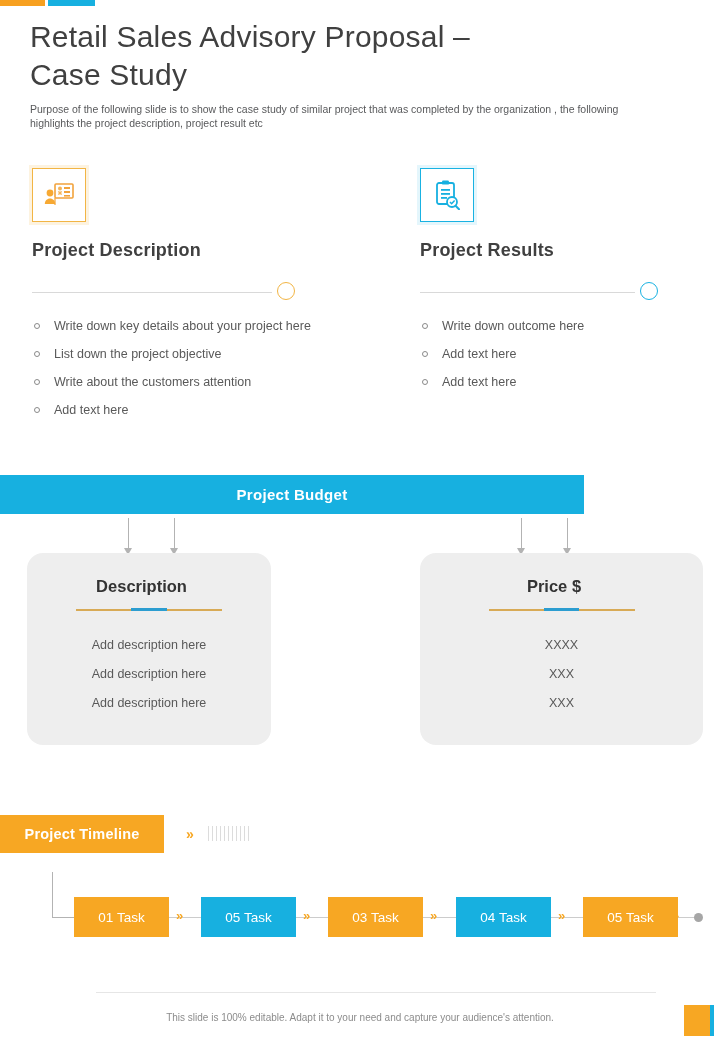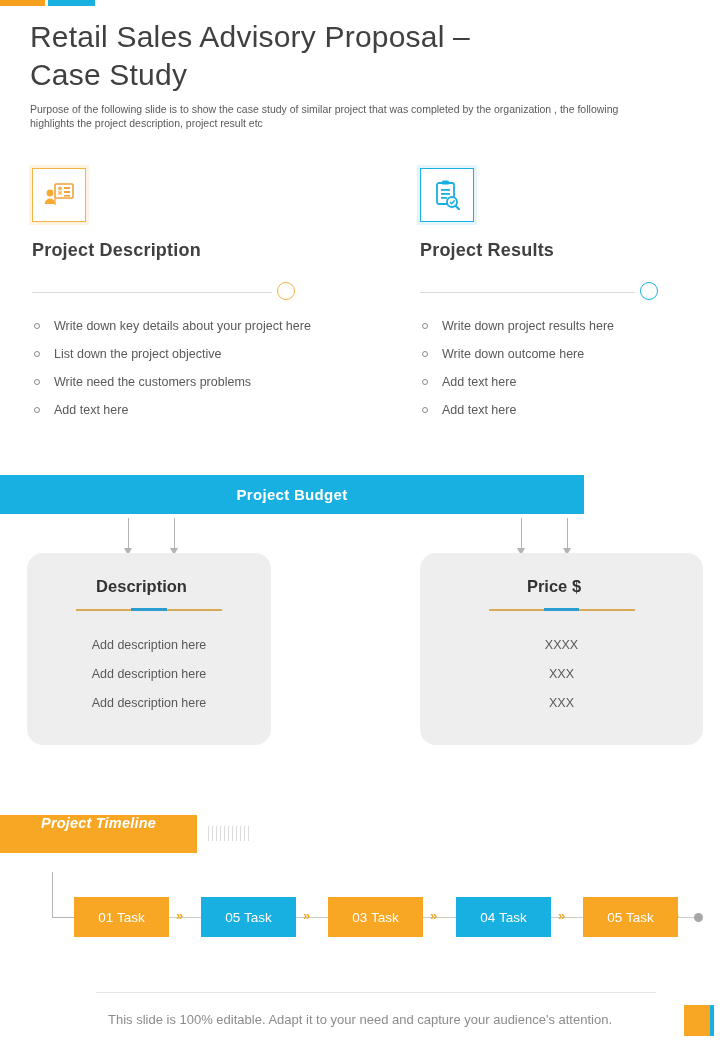--- a/index.html
+++ b/index.html
@@ -166,23 +166,23 @@
   .card-values li {
     font-size: 12.5px;
     line-height: 29px;
     color: #595959;
   }
 
   
   .timeline-banner {
     position: absolute;
     left: 0; top: 815px;
-    width: 197px; height: 38px;
+    width: 164px; height: 38px;
     background: #f7a723;
-    display: flex; align-items: flex-start; justify-content: center; font-style: italic;
+    display: flex; align-items: center; justify-content: center;
   }
   .timeline-banner span {
     color: #ffffff;
     font-size: 14.5px;
     font-weight: bold;
     letter-spacing: 0.2px;
   }
   .tl-chev {
     position: absolute; left: 186px; top: 826px;
     color: #f7a723; font-size: 14px; font-weight: bold;
@@ -236,21 +236,21 @@
     position: absolute;
     left: 96px; top: 992px;
     width: 560px; height: 1px;
     background: #e6e6e6;
   }
   .footer-text {
     position: absolute;
     left: 0; top: 1012px;
     width: 720px;
     text-align: center;
-    font-size: 13px;
+    font-size: 10px;
     color: #8c8c8c;
   }
   .corner-orange {
     position: absolute;
     left: 684px; top: 1005px;
     width: 26px; height: 31px;
     background: #f7a723;
   }
   .corner-blue {
     position: absolute;
@@ -288,21 +288,21 @@
   <div class="section-head">
     <p class="section-title">Project Description</p>
   </div>
   <div class="divider-row">
     <div class="divider-line"></div>
     <div class="divider-circle"></div>
   </div>
   <ul class="bullets">
     <li>Write down key details about your project here</li>
     <li>List down the project objective</li>
-    <li> Write need the customers problems</li>
+    <li> Write about the customers attention</li>
     <li>Add text here</li>
   </ul>
 </div>
 
 <div class="col col-right">
   <div class="icon-box blue">
     <svg width="28" height="30" viewBox="0 0 28 30" aria-hidden="true">
       <rect x="4" y="3" width="17" height="21" rx="2" fill="none" stroke="#17b0e0" stroke-width="1.8"></rect>
       <rect x="9" y="0.6" width="7" height="4" rx="1.2" fill="#17b0e0"></rect>
       <rect x="8" y="9" width="9" height="1.8" fill="#17b0e0"></rect>
@@ -314,21 +314,20 @@
     </svg>
   </div>
   <div class="section-head">
     <p class="section-title">Project Results</p>
   </div>
   <div class="divider-row">
     <div class="divider-line"></div>
     <div class="divider-circle"></div>
   </div>
   <ul class="bullets">
-    <li>Write down project results here</li>
     <li>Write down outcome here</li>
     <li>Add text here</li>
     <li>Add text here</li>
   </ul>
 </div>
 
 <div class="budget-banner">
   <span>Project Budget</span>
 </div>
 

